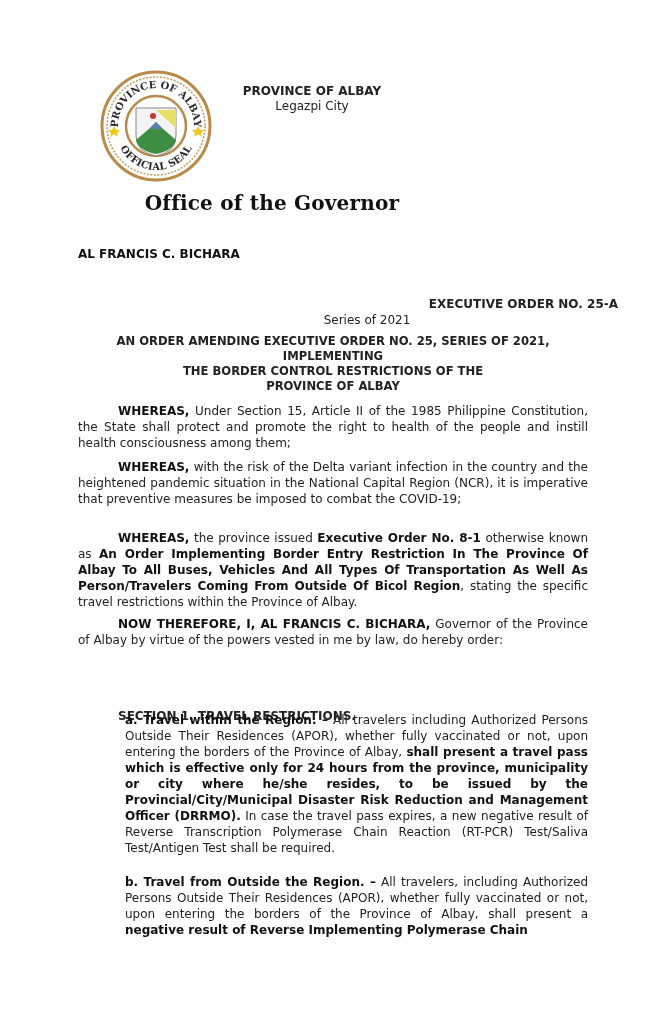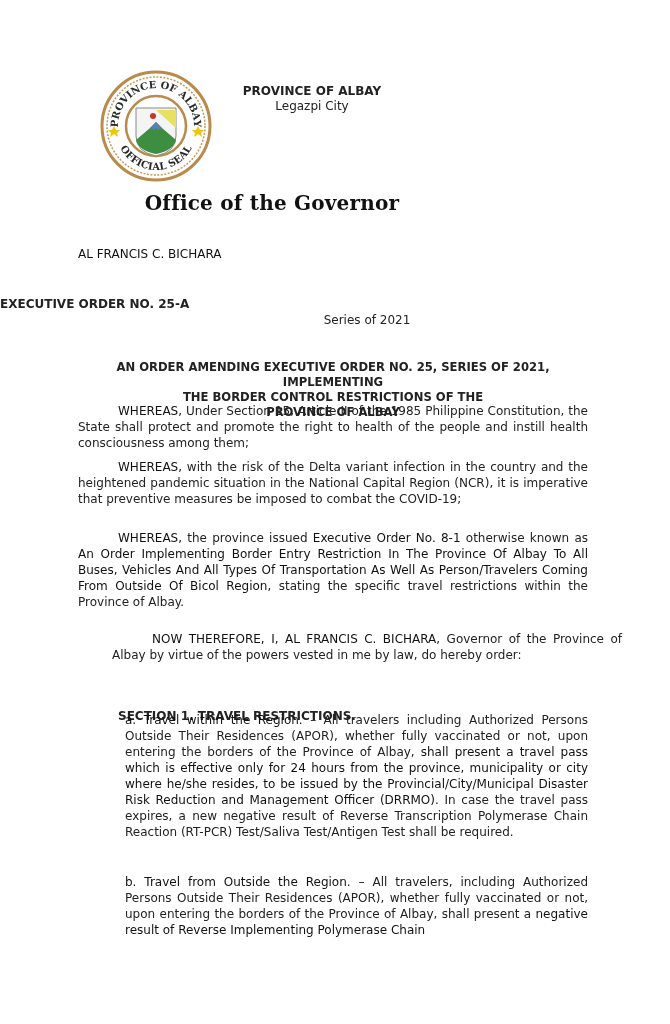--- a/index.html
+++ b/index.html
@@ -8,31 +8,31 @@
     font-family: "DejaVu Sans", sans-serif; color: #222;
   }
   .page { position: absolute; left: 0; top: 0; width: 670px; height: 1024px; background: #fff; }
   .seal { position: absolute; left: 100px; top: 70px; width: 112px; height: 112px; }
   .letterhead { position: absolute; left: 200px; top: 84px; width: 224px; text-align: center;
     font-size: 12px; line-height: 15px; color: #222; }
   .letterhead .bold { font-weight: bold; }
   .office { position: absolute; left: 0; top: 191px; width: 544px; text-align: center;
     font-family: "DejaVu Serif", serif; font-weight: bold; font-size: 20px; letter-spacing: 0.2px; color: #111; }
   .text { position: absolute; left: 78px; width: 510px; font-size: 12px; line-height: 16px; }
-  .b { font-weight: normal; color: #111; }
+  .b { font-weight: bold; color: #111; }
   .gov-name { top: 246px; }
   .gov-title { top: 262px; left: 118px; }
-  .eo-no { top: 296px; left: 0; width: 618px; text-align: left; font-weight: bold; }
+  .eo-no { top: 296px; left: 0; width: 618px; text-align: right; font-weight: bold; }
   .eo-series { top: 312px; left: 0; width: 670px; text-align: center; padding-left: 32px; }
-  .eo-title { top: 360px; left: 78px; width: 510px; text-align: center; font-weight: bold; line-height: 15px; font-size: 11.6px; }
+  .eo-title { top: 334px; left: 78px; width: 510px; text-align: center; font-weight: bold; line-height: 15px; font-size: 11.6px; }
   .para { text-align: justify; text-indent: 40px; }
   .p1 { top: 403px; }
   .p2 { top: 459px; }
   .p3 { top: 530px; }
-  .p4 { top: 631px; margin-left: 34px; }
+  .p4 { top: 616px; }
   .sec1 { top: 672px; left: 118px; font-weight: bold; margin-top: 36px; }
   .item { position: absolute; left: 125px; width: 463px; font-size: 12px; line-height: 16px; text-align: justify; }
   .ia { top: 712px; }
   .ib { top: 874px; }
 </style>
 </head>
 <body>
 
 <div class="page">
 

